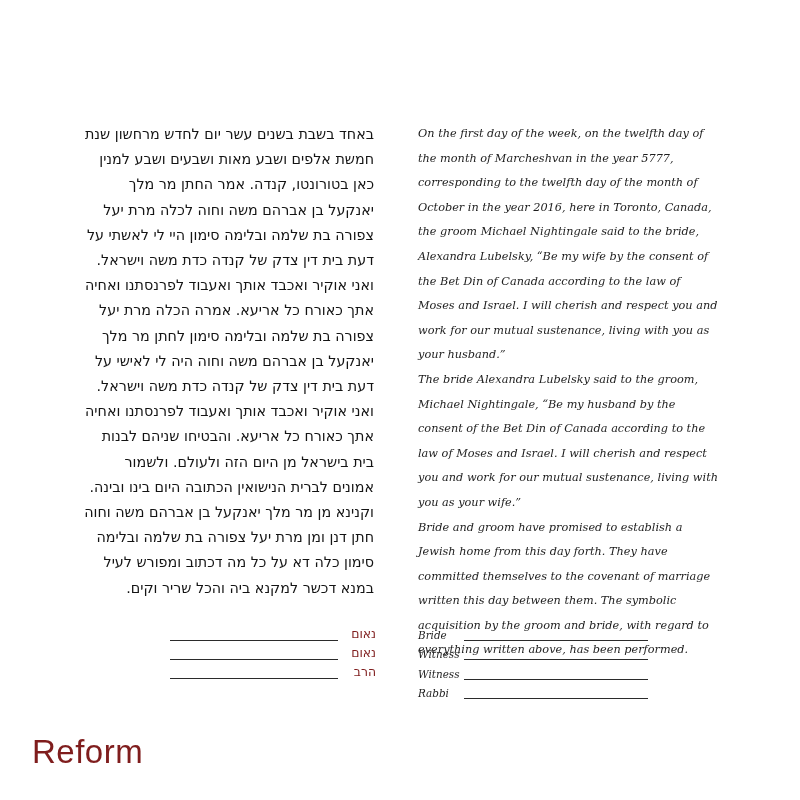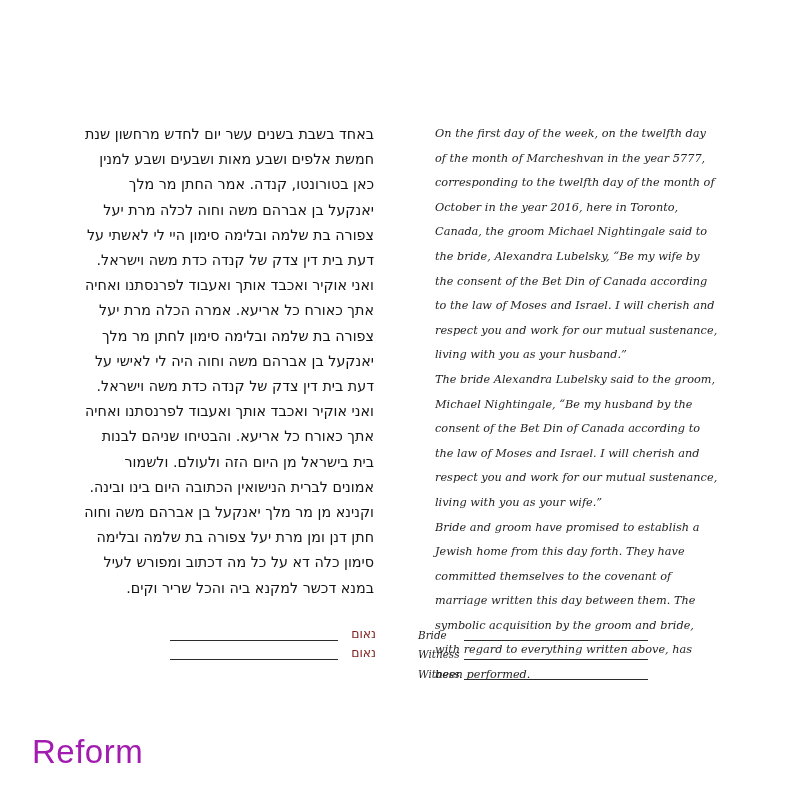--- a/index.html
+++ b/index.html
@@ -48,21 +48,21 @@
     top: 122px;
     width: 300px;
     text-align: left;
     font-family: "DejaVu Serif", serif;
     font-style: italic;
     font-size: 11.3px;
     line-height: 24.6px;
     color: #1d1d1d;
   }
   .english-col p {
-    margin: 0 0 0 17px;
+    margin: 0 0 0 0;
   }
 
   
   .heb-signatures {
     position: absolute;
     left: 170px;
     top: 622px;
     width: 206px;
   }
   .heb-sig-row {
@@ -119,21 +119,21 @@
 
   
   .footer-label {
     position: absolute;
     left: 32px;
     top: 733px;
     font-family: "Liberation Sans", sans-serif;
     font-weight: 400;
     font-size: 33px;
     letter-spacing: 0.5px;
-    color: #a21caf;
+    color: #7f1d1d;
   }
 </style>
 </head>
 <body>
 
 <div class="page">
 
   <div class="hebrew-col">
     <p>באחד בשבת בשנים עשר יום לחדש מרחשון שנת חמשת אלפים ושבע מאות ושבעים ושבע למנין כאן בטורונטו, קנדה. אמר החתן מר מלך יאנקעל בן אברהם משה וחוה לכלה מרת יעל צפורה בת שלמה ובלימה סימון היי לי לאשתי על דעת בית דין צדק של קנדה כדת משה וישראל. ואני אוקיר ואכבד אותך ואעבוד לפרנסתנו ואחיה אתך כאורח כל אריעא. אמרה הכלה מרת יעל צפורה בת שלמה ובלימה סימון לחתן מר מלך יאנקעל בן אברהם משה וחוה היה לי לאישי על דעת בית דין צדק של קנדה כדת משה וישראל. ואני אוקיר ואכבד אותך ואעבוד לפרנסתנו ואחיה אתך כאורח כל אריעא. והבטיחו שניהם לבנות בית בישראל מן היום הזה ולעולם. ולשמור אמונים לברית הנישואין הכתובה היום בינו ובינה. וקנינא מן מר מלך יאנקעל בן אברהם משה וחוה חתן דנן ומן מרת יעל צפורה בת שלמה ובלימה סימון כלה דא על כל מה דכתוב ומפורש לעיל במנא דכשר למקנא ביה והכל שריר וקים.</p>
   </div>
@@ -146,32 +146,40 @@
 
   <div class="heb-signatures">
     <div class="heb-sig-row">
       <div class="heb-sig-rule"></div>
       <div class="heb-sig-label">נאום</div>
     </div>
     <div class="heb-sig-row">
       <div class="heb-sig-rule"></div>
       <div class="heb-sig-label">נאום</div>
     </div>
+    <div class="heb-sig-row">
+      <div class="heb-sig-rule"></div>
+      <div class="heb-sig-label">הרב</div>
+    </div>
   </div>
 
   <div class="eng-signatures">
     <div class="eng-sig-row">
       <div class="eng-sig-label">Bride</div>
       <div class="eng-sig-rule"></div>
     </div>
     <div class="eng-sig-row">
       <div class="eng-sig-label">Witness</div>
       <div class="eng-sig-rule"></div>
     </div>
     <div class="eng-sig-row">
       <div class="eng-sig-label">Witness</div>
       <div class="eng-sig-rule"></div>
     </div>
+    <div class="eng-sig-row">
+      <div class="eng-sig-label">Rabbi</div>
+      <div class="eng-sig-rule"></div>
+    </div>
   </div>
 
   <div class="footer-label">Reform</div>
 
 </div>
 
 </body></html>

